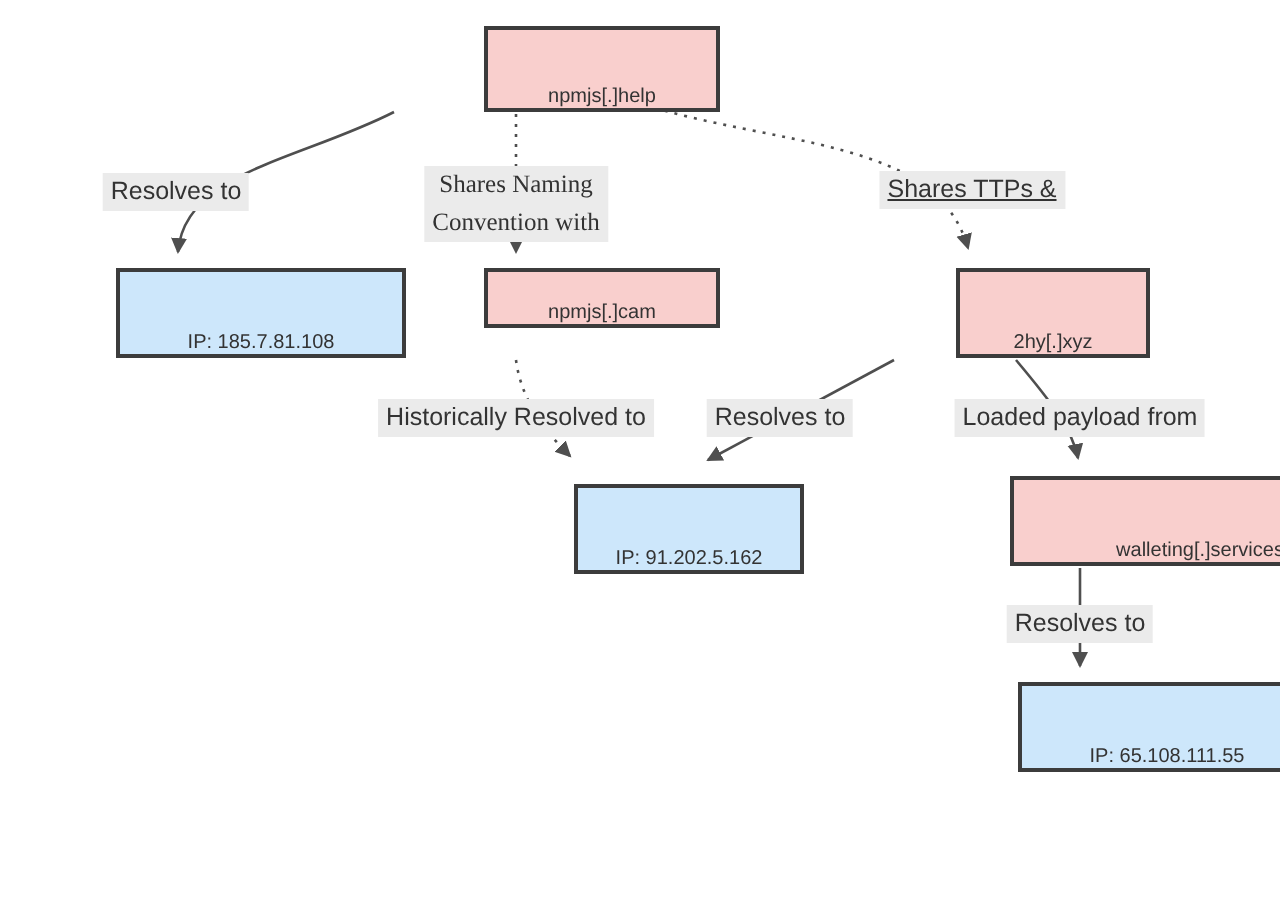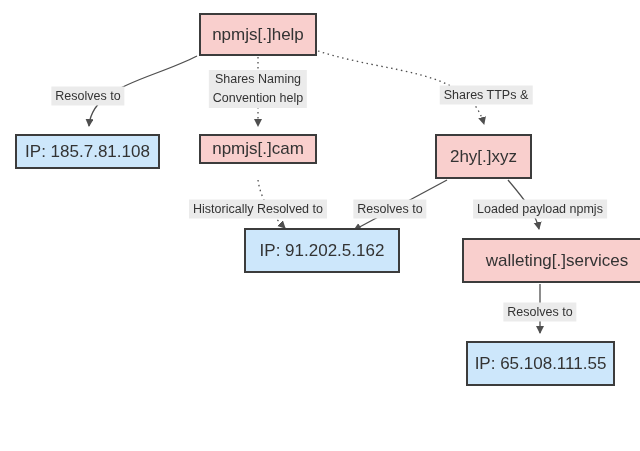--- a/index.html
+++ b/index.html
@@ -28,26 +28,27 @@
     stroke-width: 1.3;
   }
   .edge--dotted {
     stroke-dasharray: 1.5 3.5;
   }
   .node {
     position: absolute;
     box-sizing: border-box;
     border: 2px solid var(--node-border, #3c3c3c);
     display: flex;
-    align-items: center;
+    align-items: flex-end;
     justify-content: center;
-    font-size: 17px;
+    font-size: 10px;
     color: var(--text, #333333);
     white-space: nowrap;
     z-index: 2;
+    margin-left: 43px;
   }
   .node--domain { background: var(--domain-fill, #f9cfcd); }
   .node--ip     { background: var(--ip-fill, #cde7fb); }
   .edge-label {
     position: absolute;
     transform: translate(-50%, -50%);
     background: var(--label-bg, #ebebeb);
     color: var(--text, #3a3a3a);
     font-size: 12.5px;
     line-height: 19px;
@@ -74,53 +75,53 @@
     <path class="edge edge--dotted" d="M318,51 C388,74 468,68 484,124" marker-end="url(#arrow)"></path>
     <path class="edge edge--dotted" d="M258,180 C261,203 276,219 285,228" marker-end="url(#arrow)"></path>
     <path class="edge" d="M447,180 L354,230" marker-end="url(#arrow)"></path>
     <path class="edge" d="M508,180 C524,199 536,214 539,229" marker-end="url(#arrow)"></path>
     <path class="edge" d="M540,284 L540,333" marker-end="url(#arrow)"></path>
   </svg>
 
   <div class="edge-label" style="left:88px;  top:96px;">
     <span>Resolves to</span>
   </div>
-  <div class="edge-label" style="left:258px; top:89px;">
+  <div class="edge-label" style="left:258px; top:102px;font-family:Liberation Serif, serif;">
     <span>Shares Naming</span>
-    <span>Convention help</span>
+    <span>Convention with</span>
   </div>
-  <div class="edge-label" style="left:486px; top:95px;">
+  <div class="edge-label" style="left:486px; top:95px;text-decoration:underline;">
     <span>Shares TTPs &amp;</span>
   </div>
   <div class="edge-label" style="left:258px; top:209px;text-align:right;">
     <span>Historically Resolved to</span>
   </div>
   <div class="edge-label" style="left:390px; top:209px;">
     <span>Resolves to</span>
   </div>
   <div class="edge-label" style="left:540px; top:209px;">
-    <span>Loaded payload npmjs</span>
+    <span>Loaded payload from</span>
   </div>
   <div class="edge-label" style="left:540px; top:312px;">
     <span>Resolves to</span>
   </div>
 
   <div class="node node--domain" style="left:199px; top:13px;  width:118px; height:43px;">
     <span>npmjs[.]help</span>
   </div>
-  <div class="node node--ip" style="left:15px;  top:134px; width:145px; height:35px;">
+  <div class="node node--ip" style="left:15px;  top:134px; width:145px; height:45px;">
     <span>IP: 185.7.81.108</span>
   </div>
   <div class="node node--domain" style="left:199px; top:134px; width:118px; height:30px;">
     <span>npmjs[.]cam</span>
   </div>
   <div class="node node--domain" style="left:435px; top:134px; width:97px; height:45px;">
     <span>2hy[.]xyz</span>
   </div>
-  <div class="node node--ip" style="left:244px; top:228px; width:156px; height:45px;">
+  <div class="node node--ip" style="left:244px; top:242px; width:115px; height:45px;">
     <span>IP: 91.202.5.162</span>
   </div>
   <div class="node node--domain" style="left:462px; top:238px; width:190px; height:45px;">
     <span>walleting[.]services</span>
   </div>
   <div class="node node--ip" style="left:466px; top:341px; width:149px; height:45px;">
     <span>IP: 65.108.111.55</span>
   </div>
 
 </div>

